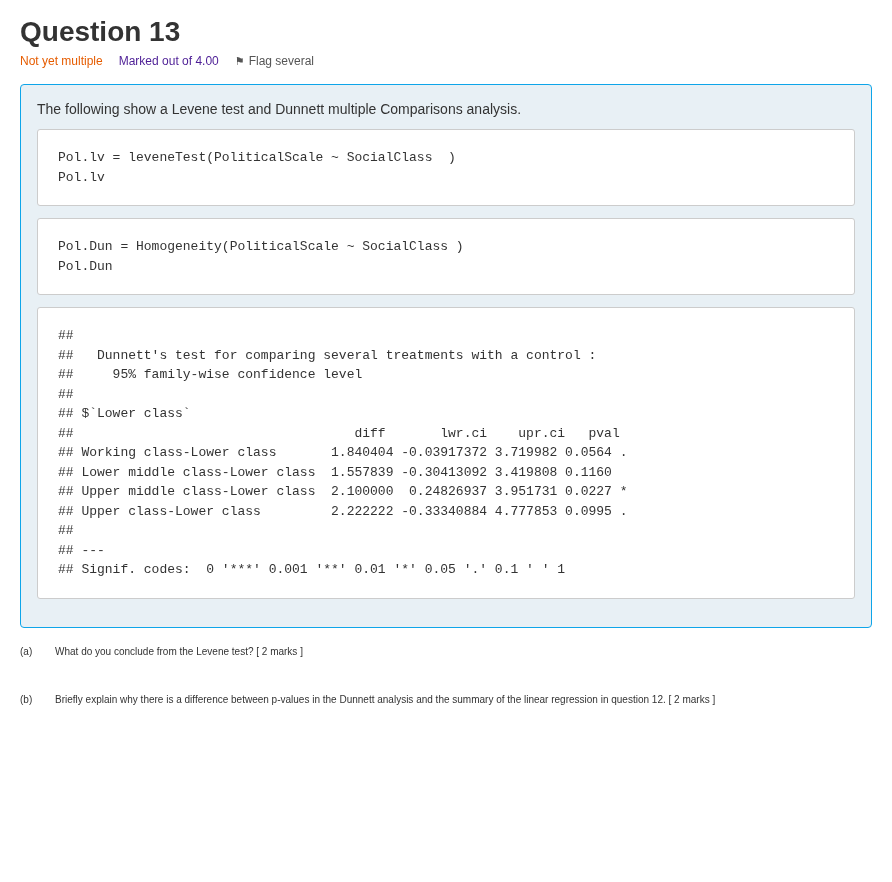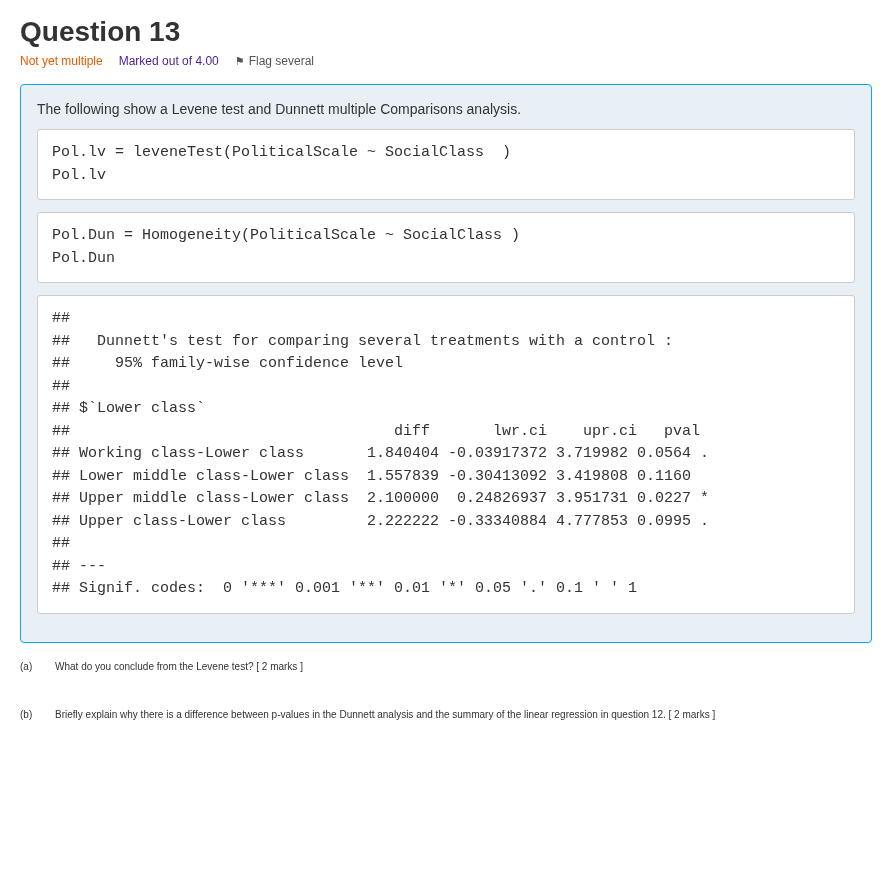--- a/index.html
+++ b/index.html
@@ -67,24 +67,24 @@
       margin-top: 16px;
       font-size: 10px;
       color: #333;
       line-height: 1.6;
     }
     .question-part .part-label {
       font-weight: normal;
       margin-right: 20px;
     }
     pre {
-      margin: 0;
+      margin: 6px;
       white-space: pre;
       font-family: 'Courier New', Courier, monospace;
-      font-size: 15px;
+      font-size: 13px;
       line-height: 1.5;
     }
   </style>
 </head>
 <body>
 
 <h1 class="question-title">Question 13</h1>
 
 <div class="question-meta">
   <span class="meta-not-answered">Not yet multiple</span>

